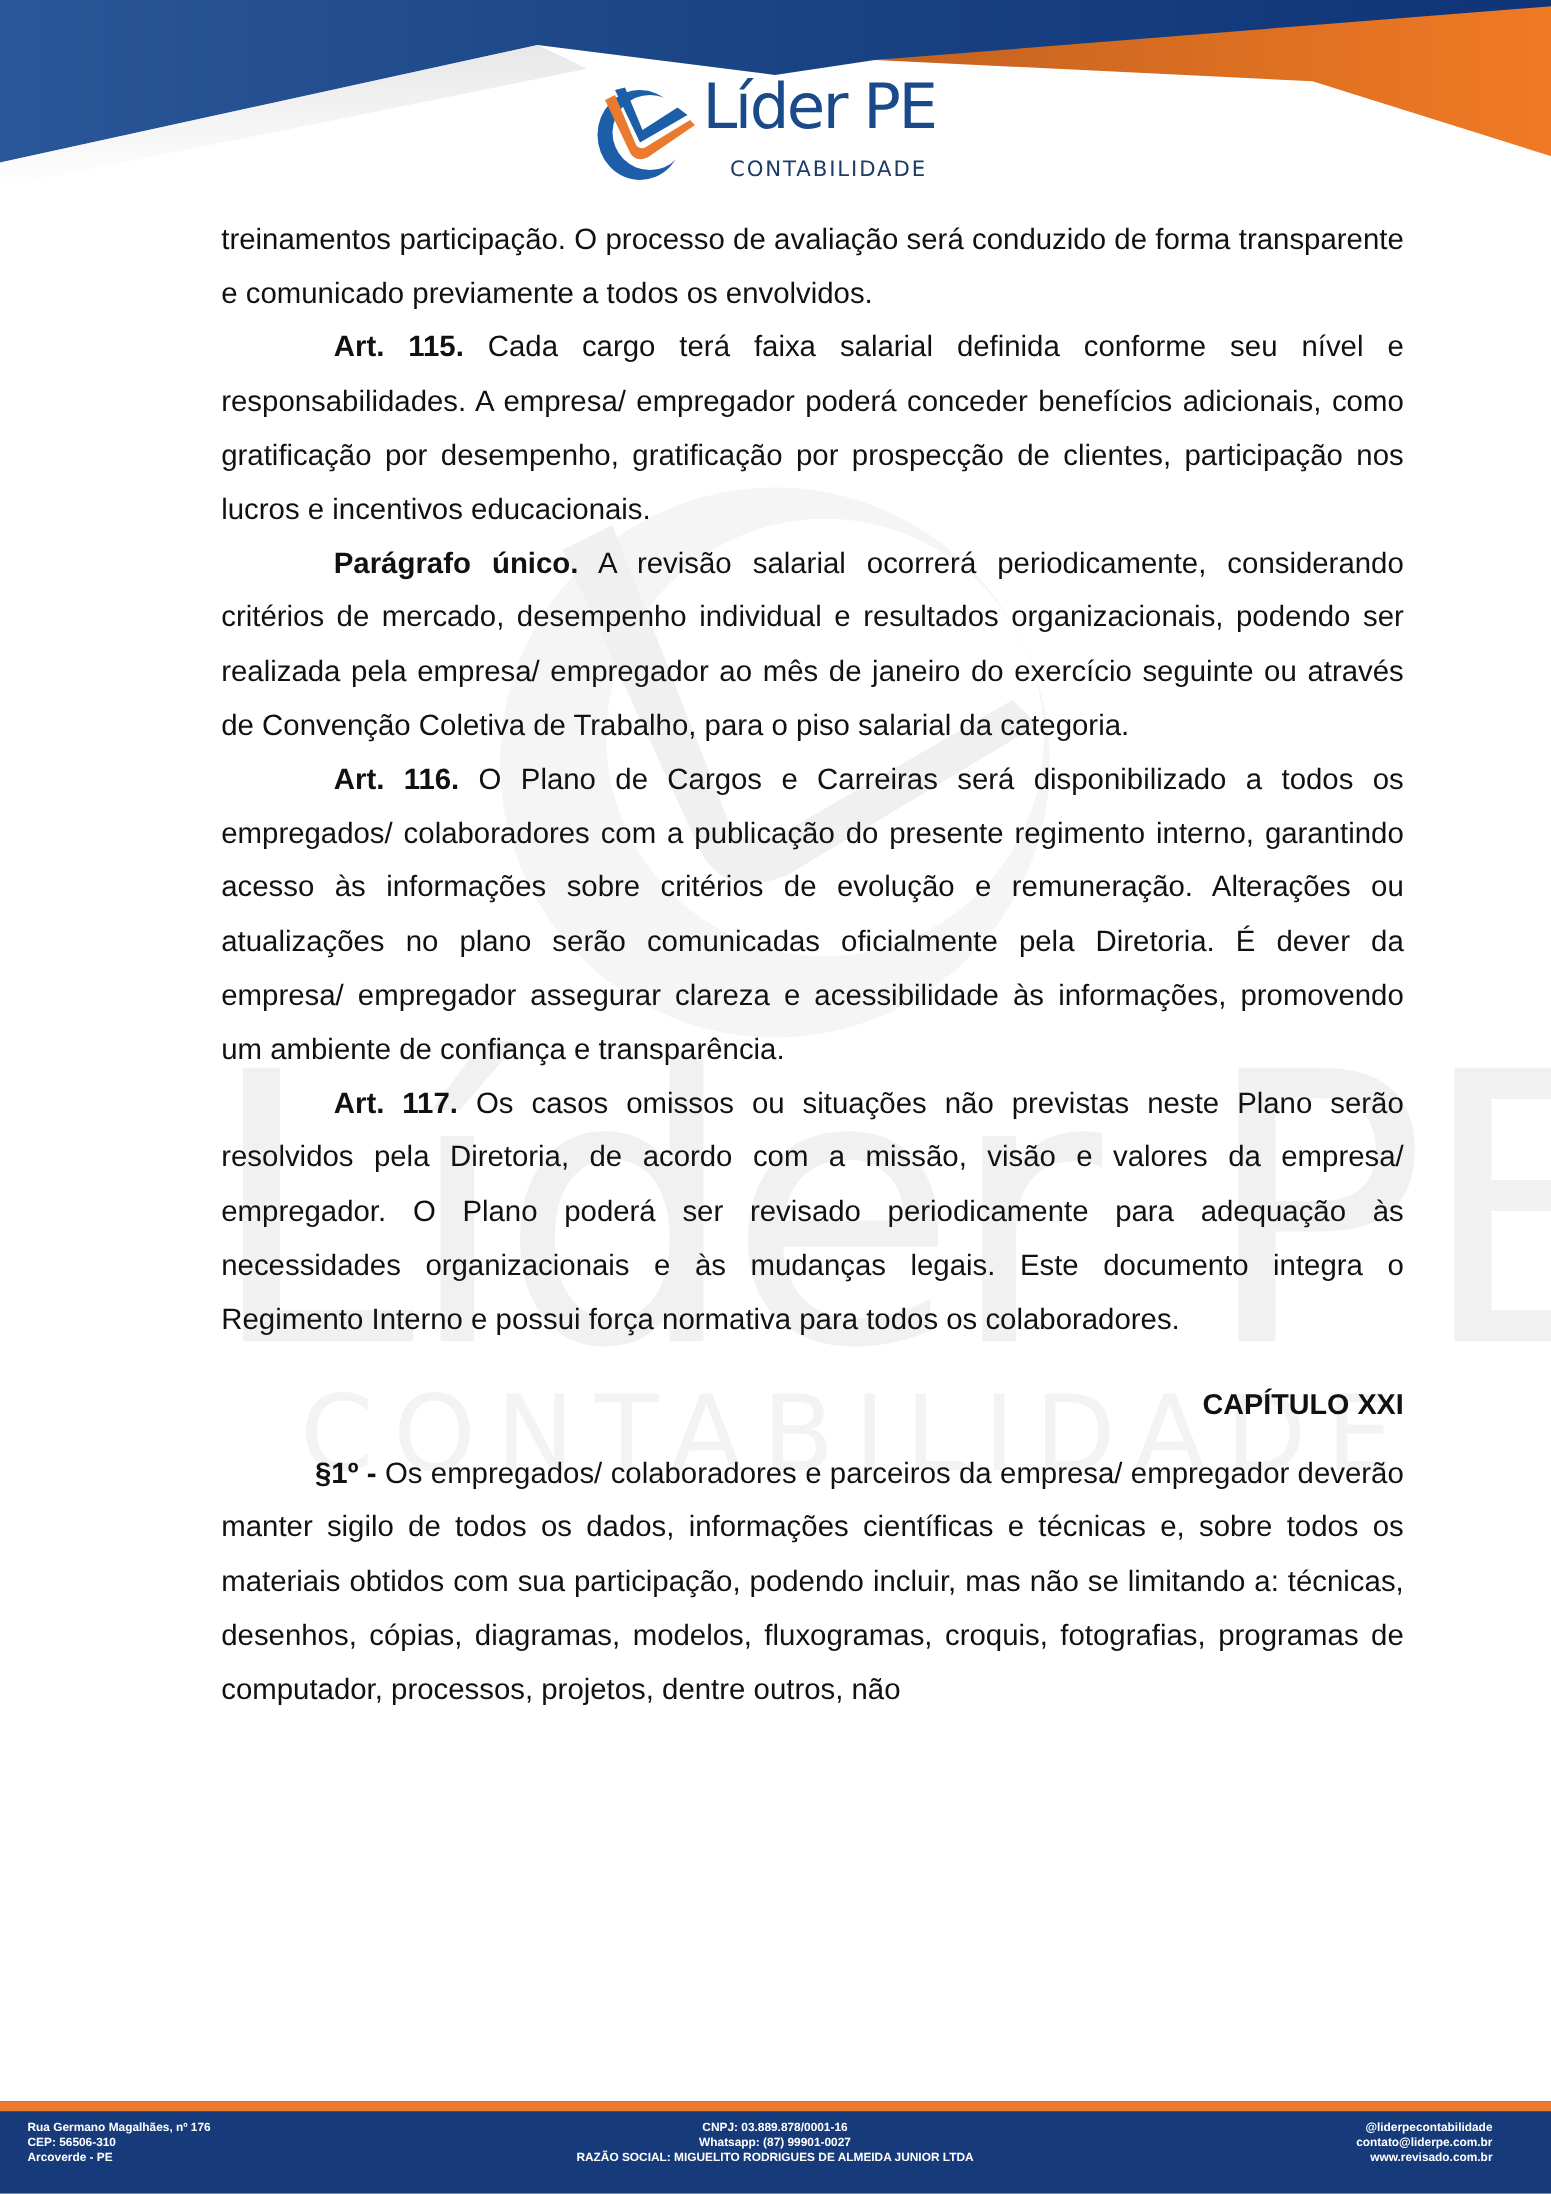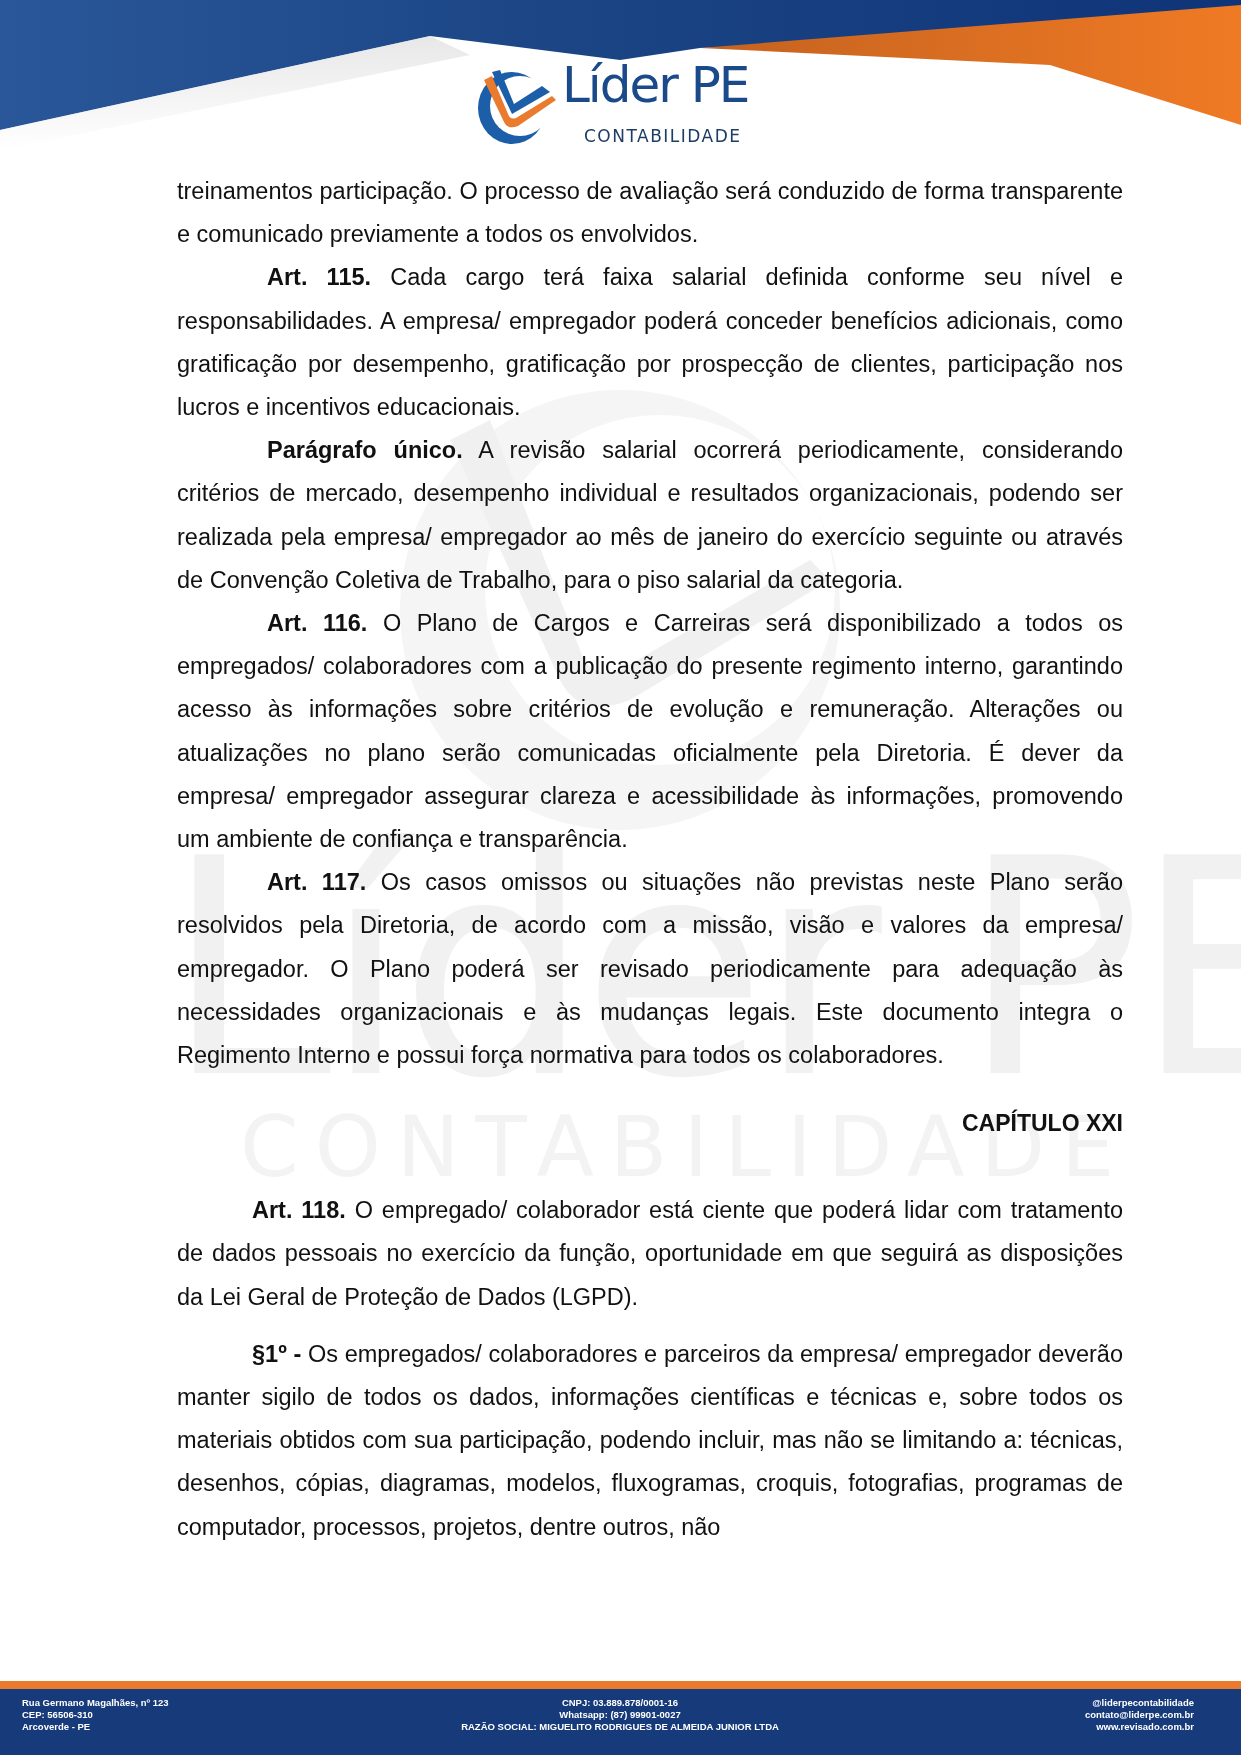--- a/index.html
+++ b/index.html
@@ -112,30 +112,29 @@
   <p class="indent"><span class="b">Art. 115.</span><span> Cada cargo terá faixa salarial definida conforme seu nível e responsabilidades. A empresa/ empregador poderá conceder benefícios adicionais, como gratificação por desempenho, gratificação por prospecção de clientes, participação nos lucros e incentivos educacionais.</span></p>
 
   <p class="indent"><span class="b">Parágrafo único.</span><span> A revisão salarial ocorrerá periodicamente, considerando critérios de mercado, desempenho individual e resultados organizacionais, podendo ser realizada pela empresa/ empregador ao mês de janeiro do exercício seguinte ou através de Convenção Coletiva de Trabalho, para o piso salarial da categoria.</span></p>
 
   <p class="indent"><span class="b">Art. 116.</span><span> O Plano de Cargos e Carreiras será disponibilizado a todos os empregados/ colaboradores com a publicação do presente regimento interno, garantindo acesso às informações sobre critérios de evolução e remuneração. Alterações ou atualizações no plano serão comunicadas oficialmente pela Diretoria. É dever da empresa/ empregador assegurar clareza e acessibilidade às informações, promovendo um ambiente de confiança e transparência.</span></p>
 
   <p class="indent"><span class="b">Art. 117.</span><span> Os casos omissos ou situações não previstas neste Plano serão resolvidos pela Diretoria, de acordo com a missão, visão e valores da empresa/ empregador. O Plano poderá ser revisado periodicamente para adequação às necessidades organizacionais e às mudanças legais. Este documento integra o Regimento Interno e possui força normativa para todos os colaboradores.</span></p>
 
   <p class="chapter">CAPÍTULO XXI</p>
 
-  <p class="indent2 gap1"><span class="b">Art. 118.</span><span> O empregado/ colaborador está ciente que poderá lidar com tratamento de dados pessoais no exercício da função, oportunidade em que seguirá as disposições da Lei Geral de Proteção de Dados (LGPD).</span></p>
 
   <p class="indent2 gap2"><span class="b">§1º -</span><span> Os empregados/ colaboradores e parceiros da empresa/ empregador deverão manter sigilo de todos os dados, informações científicas e técnicas e, sobre todos os materiais obtidos com sua participação, podendo incluir, mas não se limitando a: técnicas, desenhos, cópias, diagramas, modelos, fluxogramas, croquis, fotografias, programas de computador, processos, projetos, dentre outros, não</span></p>
 </div>
 
 <div class="footer"></div>
 <div class="footer-stripe"></div>
 
 <div class="f-col f-left">
-  <div>Rua Germano Magalhães, nº 123</div>
+  <div>Rua Germano Magalhães, nº 176</div>
   <div>CEP: 56506-310</div>
   <div>Arcoverde - PE</div>
 </div>
 
 <div class="f-col f-center">
   <div>CNPJ: 03.889.878/0001-16</div>
   <div>Whatsapp: (87) 99901-0027</div>
   <div>RAZÃO SOCIAL: MIGUELITO RODRIGUES DE ALMEIDA JUNIOR LTDA</div>
 </div>
 

